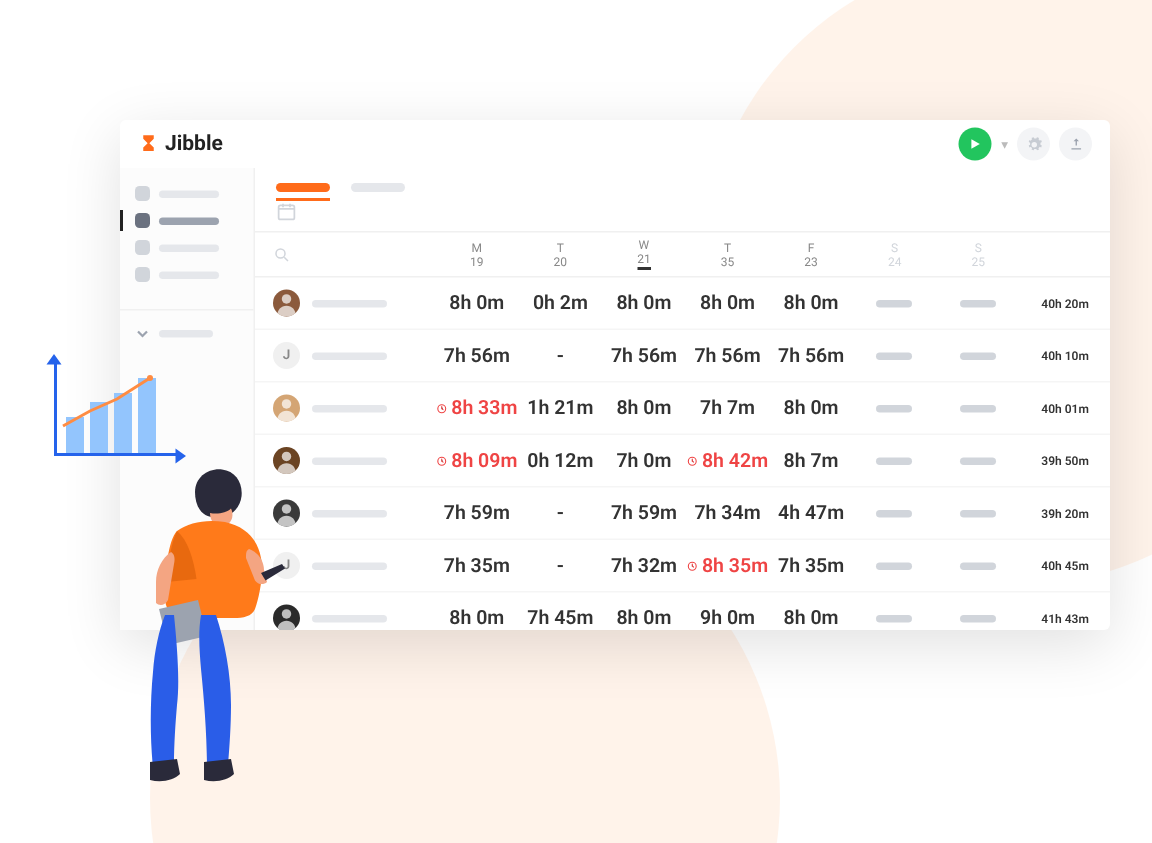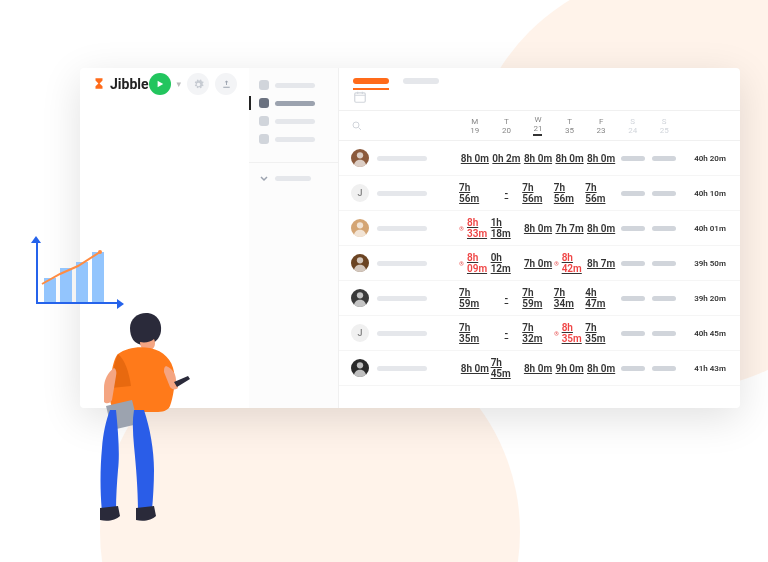--- a/index.html
+++ b/index.html
@@ -1,20 +1,20 @@
 <!DOCTYPE html>
 <html><head>
 <meta charset="utf-8">
 <style>
 * { margin:0; padding:0; box-sizing:border-box; font-family:-apple-system,BlinkMacSystemFont,'Segoe UI',Roboto,sans-serif; }
 body { width:768px; height:562px; background:#fff; position:relative; overflow:hidden; }
 .bg-circle { position:absolute; width:420px; height:420px; border-radius:50%; background:#FFE8D6; opacity:0.5; }
 .bg-circle.c1 { top:-30px; right:-120px; }
 .bg-circle.c2 { bottom:-180px; left:100px; }
-.app-window { position:absolute; top:68px; left:80px; width:660px; height:340px; background:#fff; box-shadow:0 10px 40px rgba(0,0,0,0.12); border-radius:4px; display:flex; flex-direction:row; }
+.app-window { position:absolute; top:80px; left:80px; width:660px; height:340px; background:#fff; box-shadow:0 10px 40px rgba(0,0,0,0.12); border-radius:4px; display:flex; flex-direction:column; }
 .titlebar { height:32px; display:flex; align-items:center; justify-content:space-between; padding:0 12px; }
 .logo { display:flex; align-items:center; gap:4px; font-weight:700; font-size:14px; color:#222; }
 .logo-icon { width:14px; height:14px; }
 .titlebar-actions { display:flex; align-items:center; gap:6px; }
 .play-btn { width:22px; height:22px; border-radius:50%; background:#22c55e; display:flex; align-items:center; justify-content:center; }
 .chev { color:#bbb; font-size:9px; }
 .icon-btn { width:22px; height:22px; border-radius:50%; background:#f3f4f6; display:flex; align-items:center; justify-content:center; }
 .icon-btn svg { width:11px; height:11px; }
 .main { flex:1; display:flex; overflow:hidden; }
 .sidebar { width:90px; background:#fcfcfc; border-right:1px solid #f0f0f0; display:flex; flex-direction:column; position:relative; }
@@ -38,21 +38,21 @@
 .hcell-search { width:120px; display:flex; align-items:center; padding:0 12px; }
 .hcell-day { flex:1; display:flex; flex-direction:column; align-items:center; justify-content:center; font-size:8px; color:#888; padding:4px 0; position:relative; }
 .hcell-day.today .num { border-bottom:2px solid #333; padding-bottom:1px; }
 .hcell-day.weekend { color:#d1d5db; }
 .hcell-total { width:60px; }
 .rows { flex:1; overflow:hidden; }
 .trow { display:flex; align-items:center; border-bottom:1px solid #f5f5f5; height:35px; }
 .rcell-user { width:120px; display:flex; align-items:center; gap:8px; padding:0 12px; }
 .avatar { width:18px; height:18px; border-radius:50%; background:#ddd; display:flex; align-items:center; justify-content:center; font-size:9px; color:#888; font-weight:600; overflow:hidden; }
 .namebar { height:5px; width:50px; background:#e5e7eb; border-radius:3px; }
-.rcell { flex:1; display:flex; align-items:center; justify-content:center; font-size:10px; color:#333; font-weight:600; gap:3px;text-decoration:underline; }
+.rcell { flex:1; display:flex; align-items:center; justify-content:center; font-size:13px; color:#333; font-weight:600; gap:3px; }
 .rcell.weekend .pill { width:24px; height:5px; background:#d1d5db; border-radius:3px; }
 .rcell-total { width:60px; display:flex; align-items:center; justify-content:center; font-size:8px; color:#333; font-weight:600; }
 .warn { color:#ef4444; }
 .warn-icon { width:7px; height:7px; }
 .chart-illust { position:absolute; left:30px; top:240px; width:90px; height:70px; }
 .chart-illust .axis-v { position:absolute; left:6px; top:0; bottom:6px; width:2px; background:#2563eb; }
 .chart-illust .axis-h { position:absolute; left:6px; right:0; bottom:6px; height:2px; background:#2563eb; }
 .chart-illust .arrow-up { position:absolute; left:1px; top:-4px; width:0; height:0; border-left:5px solid transparent; border-right:5px solid transparent; border-bottom:7px solid #2563eb; }
 .chart-illust .arrow-right { position:absolute; right:-4px; bottom:1px; width:0; height:0; border-top:5px solid transparent; border-bottom:5px solid transparent; border-left:7px solid #2563eb; }
 .chart-illust .bar { position:absolute; bottom:8px; width:12px; background:#93c5fd; }
@@ -226,21 +226,21 @@
               </div>
               <div class="namebar"></div>
             </div>
             <div class="rcell">
               <svg class="warn-icon" viewBox="0 0 24 24">
                 <circle cx="12" cy="12" r="9" fill="none" stroke="#ef4444" stroke-width="2.5"></circle>
                 <path stroke="#ef4444" stroke-width="2.5" stroke-linecap="round" d="M12 7v5l3 2"></path>
               </svg>
               <span class="warn">8h 33m</span>
             </div>
-            <div class="rcell">1h 18m</div>
+            <div class="rcell">1h 21m</div>
             <div class="rcell">8h 0m</div>
             <div class="rcell">7h 7m</div>
             <div class="rcell">8h 0m</div>
             <div class="rcell weekend">
               <div class="pill"></div>
             </div>
             <div class="rcell weekend">
               <div class="pill"></div>
             </div>
             <div class="rcell-total">40h 01m</div>

